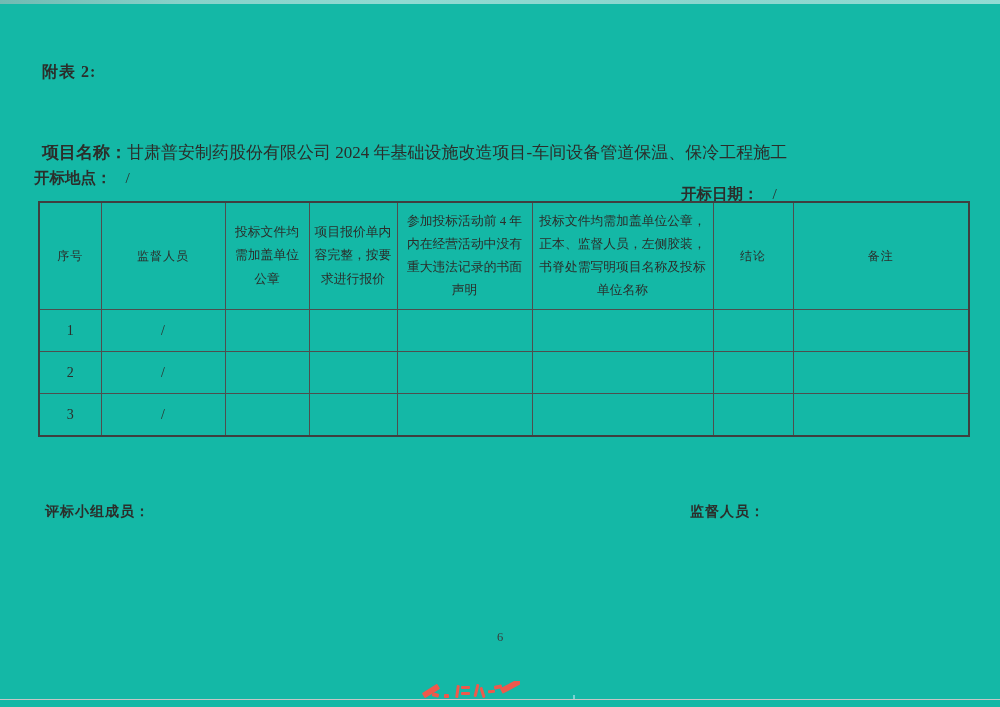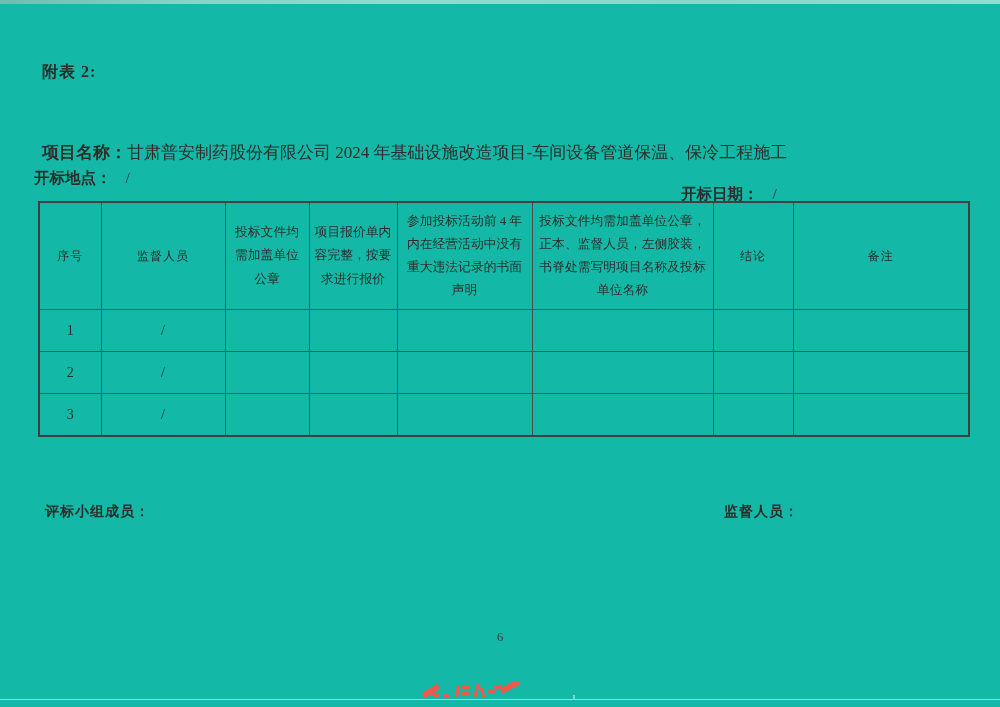--- a/index.html
+++ b/index.html
@@ -93,21 +93,21 @@
   .note-line { white-space: nowrap; }
 
   .footer-label {
     position: absolute;
     top: 503px;
     font-size: 14px;
     font-weight: 700;
     letter-spacing: 1px;
   }
   .footer-left { left: 45px; }
-  .footer-right { left: 724px; }
+  .footer-right { left: 690px; }
 
   .page-number {
     position: absolute;
     left: 0; top: 630px;
     width: 100%;
     text-align: center;
     font-size: 12.5px;
     color: #3a3a3a;
   }
 

